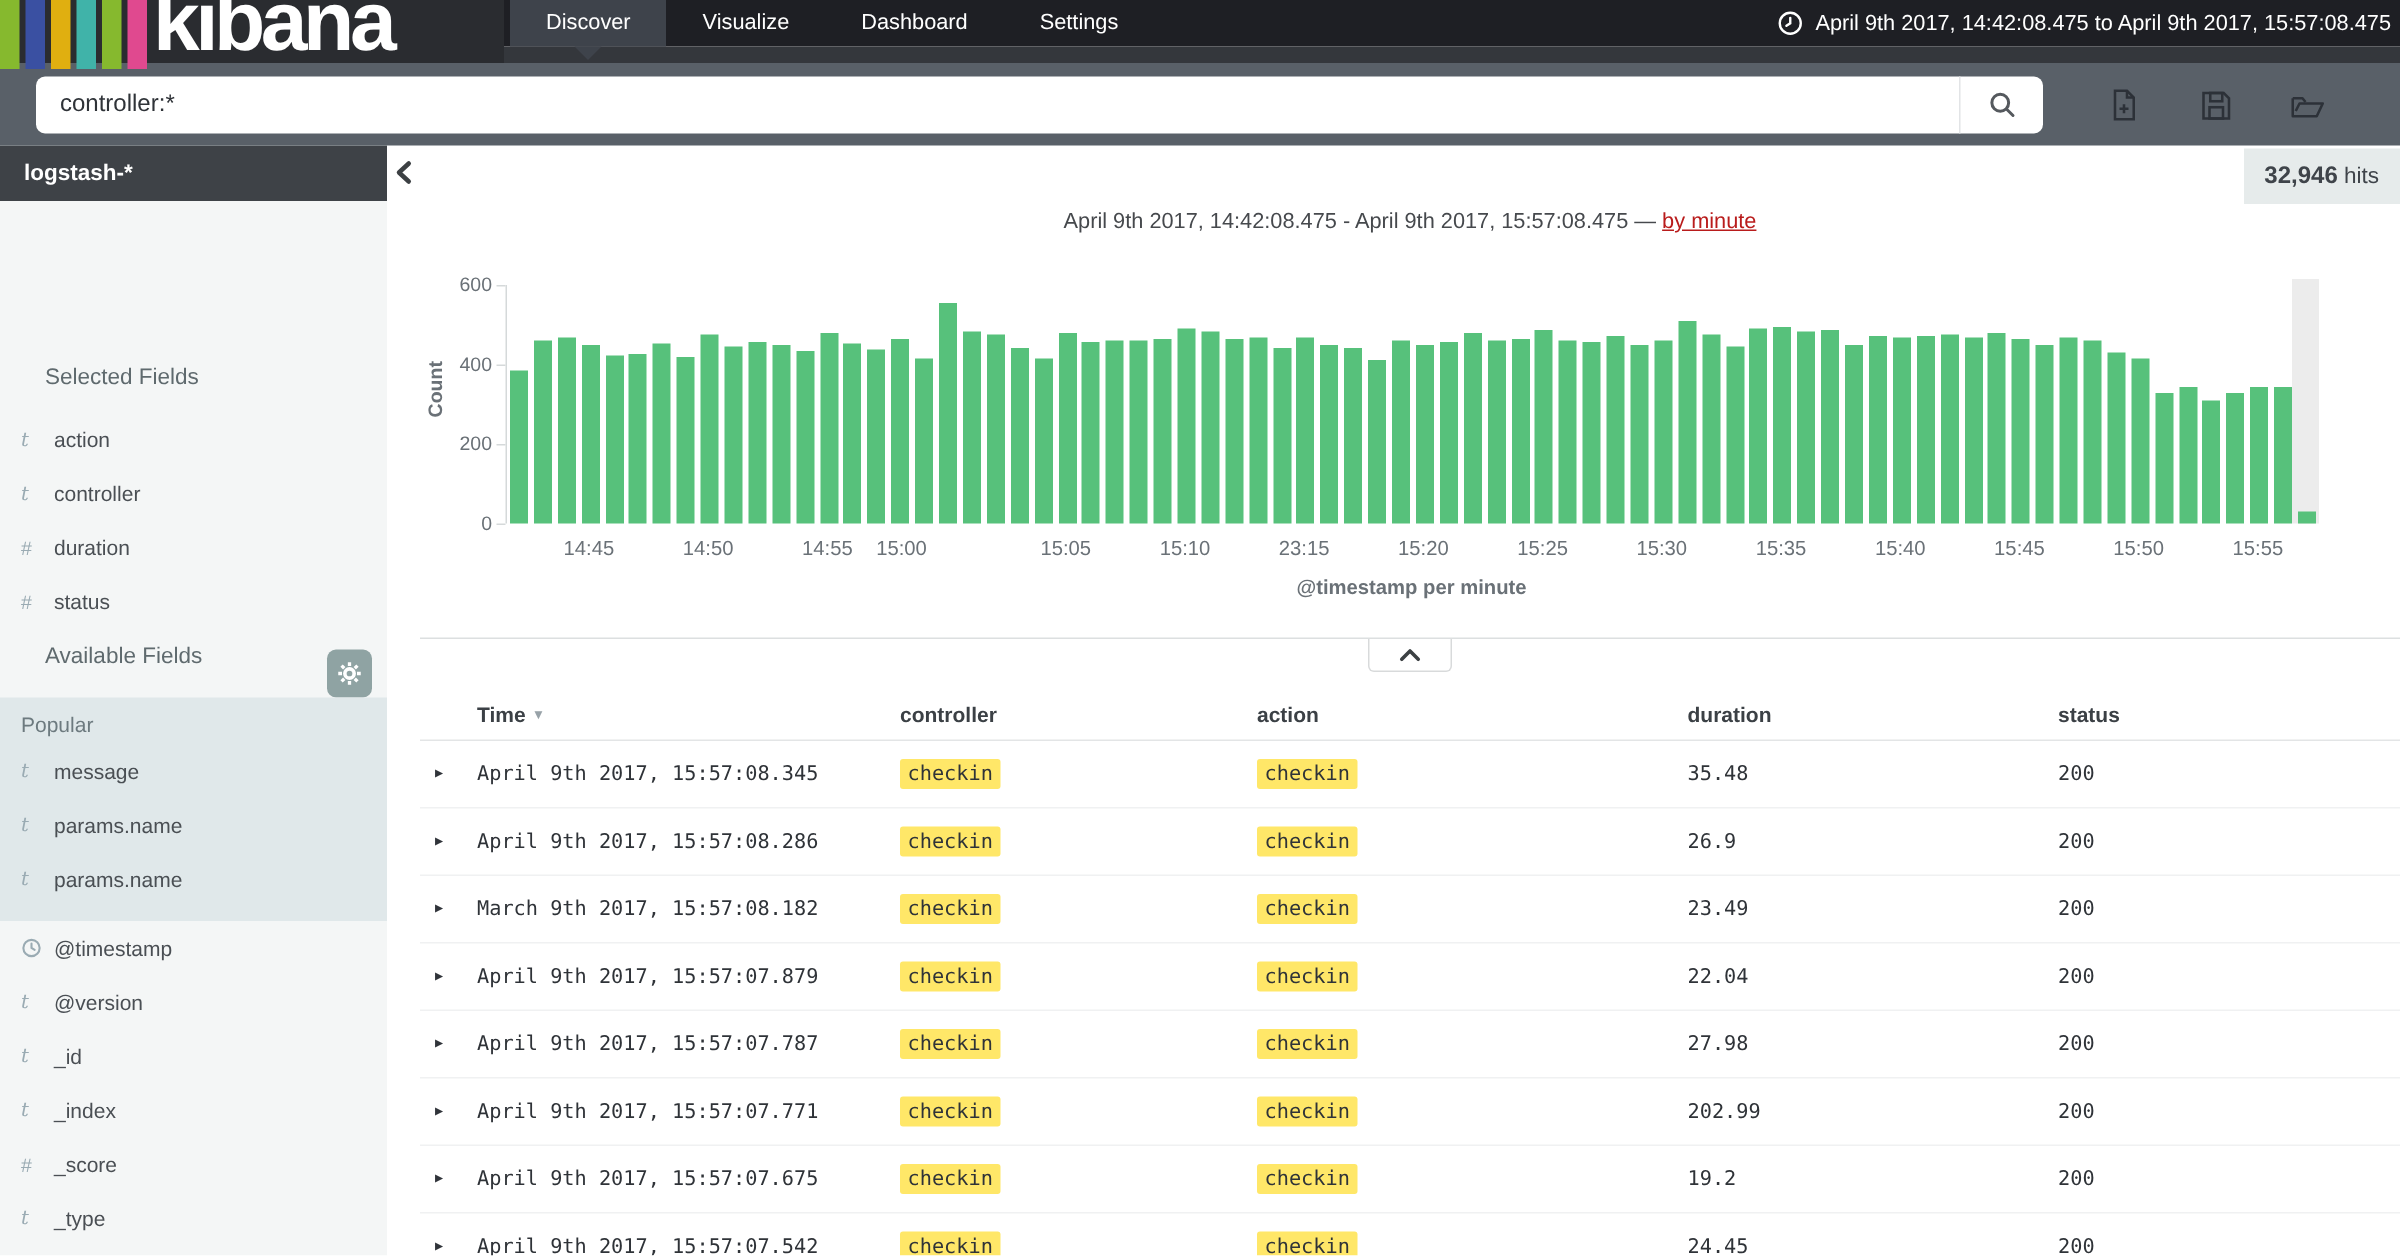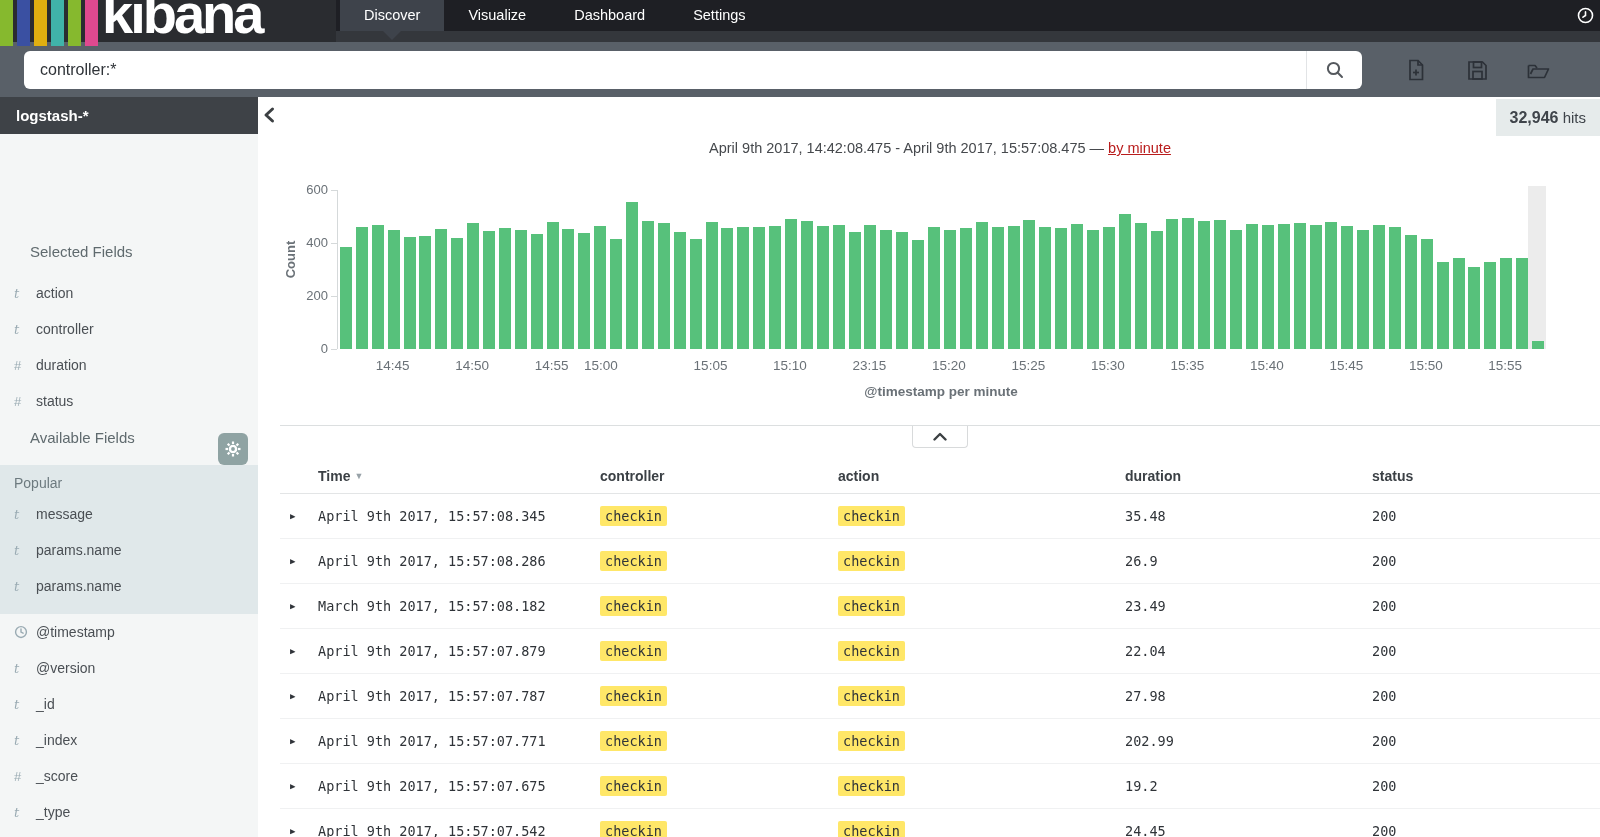--- a/index.html
+++ b/index.html
@@ -94,20 +94,21 @@
     <div class="tab">Dashboard</div>
     <div class="tab">Settings</div>
   </div>
 <div class="nav-time">
   <span>
     <svg width="17" height="17" viewBox="0 0 16 16">
         <circle cx="8" cy="8" r="6.6" fill="none" stroke="#fff" stroke-width="1.5"></circle>
         <path d="M8 4.6 V8 L5.6 9.6" fill="none" stroke="#fff" stroke-width="1.5" stroke-linecap="round"></path>
       </svg>
   </span>
+  <span>April 9th 2017, 14:42:08.475 to April 9th 2017, 15:57:08.475</span>
 </div>
 
 <div class="search-row">
   <div class="search-box">
     <input class="search-input" type="text" value="controller:*" style="">
     <button class="search-btn">
       <span>
         <svg width="20" height="20" viewBox="0 0 20 20">
             <circle cx="8.5" cy="8.5" r="5.6" fill="none" stroke="#55595e" stroke-width="2"></circle>
             <line x1="12.8" y1="12.8" x2="17" y2="17" stroke="#55595e" stroke-width="2" stroke-linecap="round"></line>

